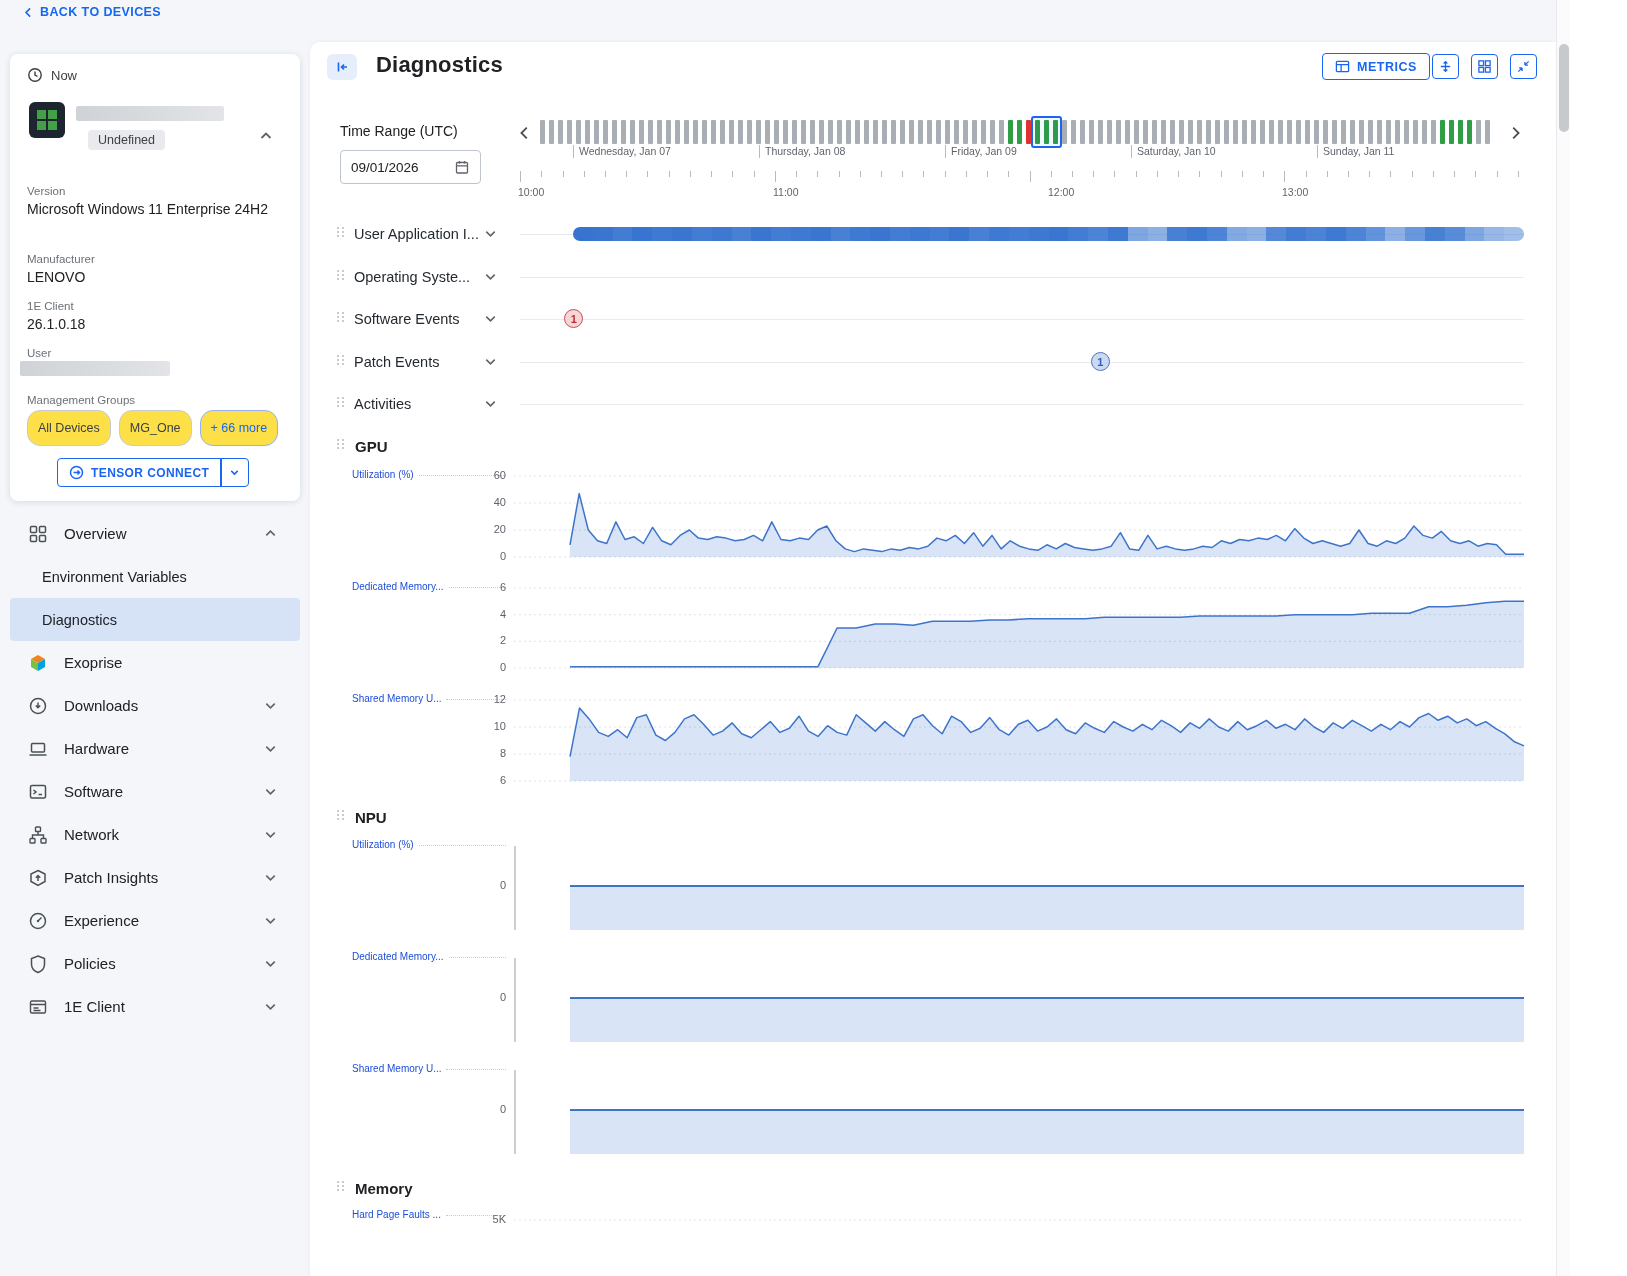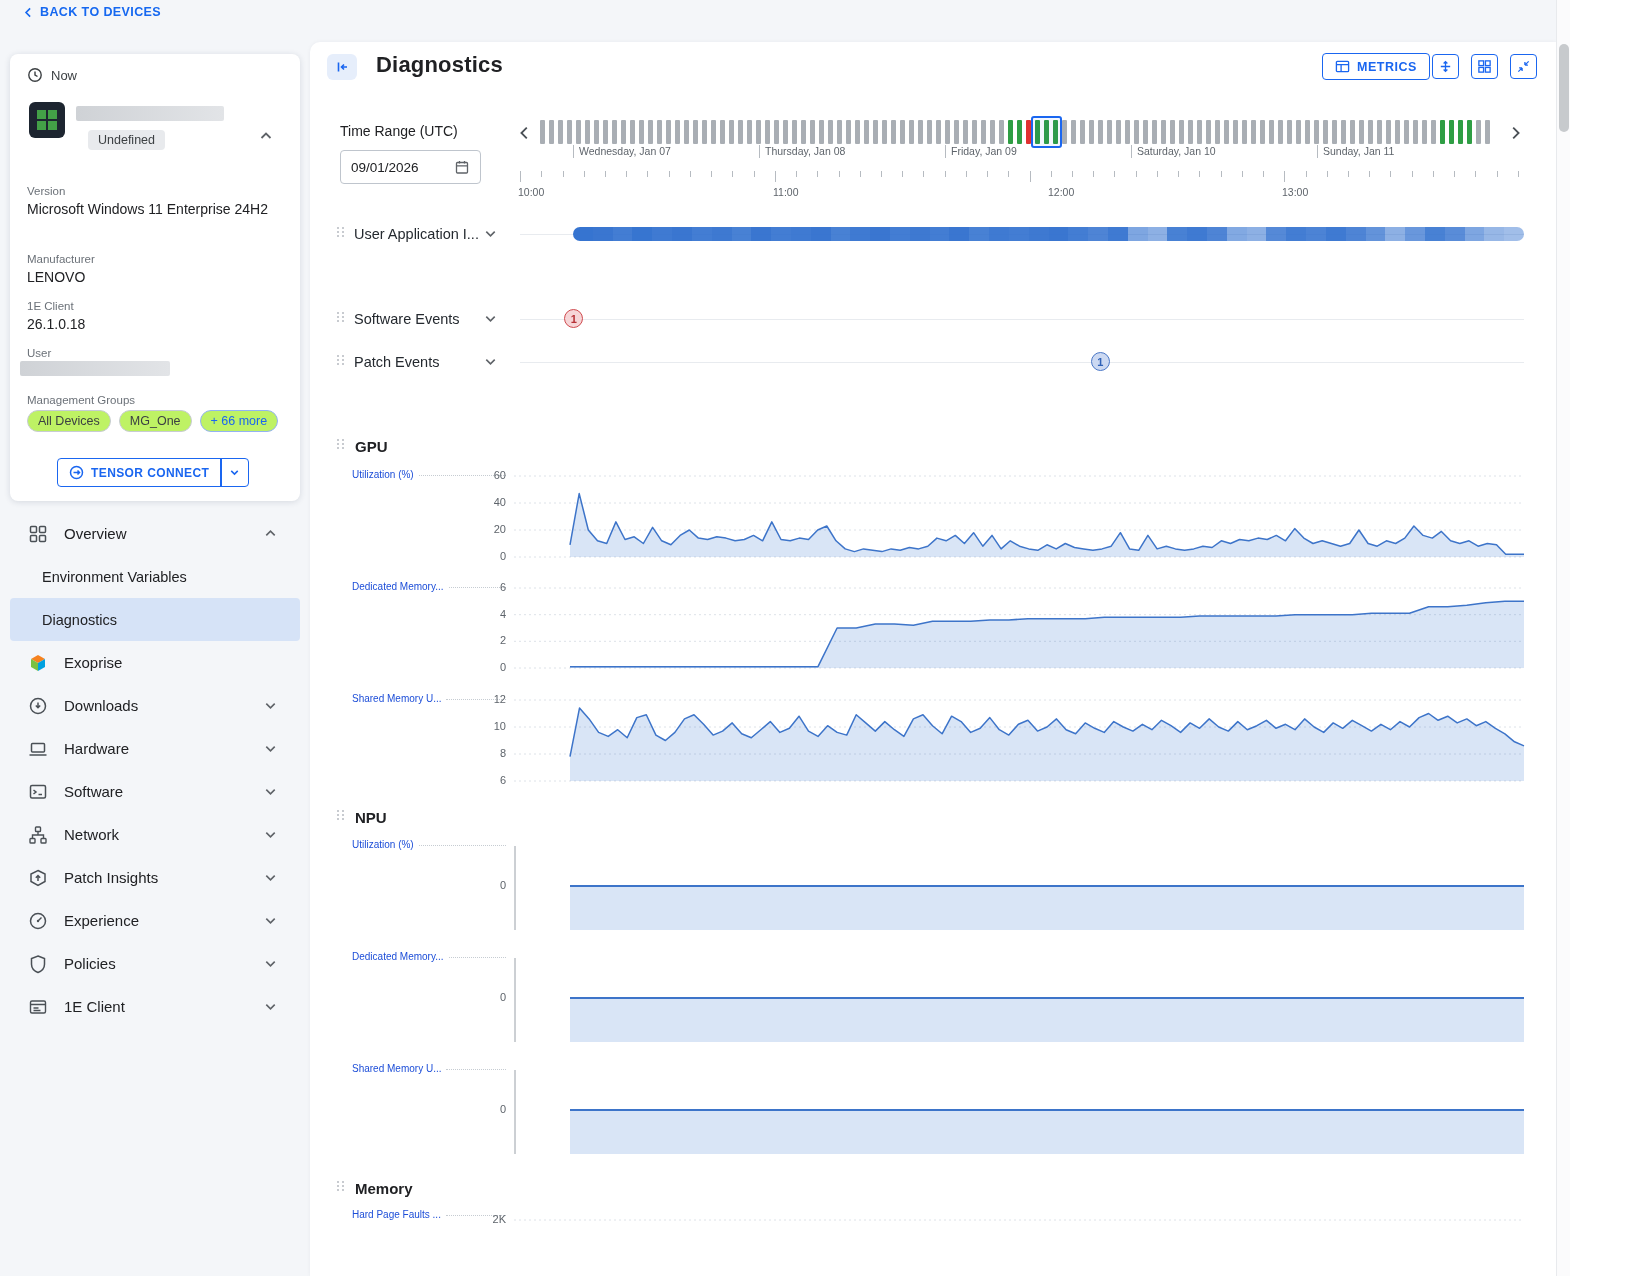--- a/index.html
+++ b/index.html
@@ -16,21 +16,21 @@
 .scrollthumb{position:absolute;left:2px;top:44px;width:10px;height:88px;background:#c7cacd;border-radius:5px;cursor:pointer}
 
 .card{position:absolute;left:10px;top:54px;width:290px;height:447px;background:#fff;border-radius:8px;box-shadow:0 1px 6px rgba(25,40,70,.14)}
 .now{position:absolute;left:17px;top:13px;display:flex;align-items:center;gap:8px;font-size:13px;color:#3c4043}
 .redact{position:absolute;height:15px;border-radius:2px;background:linear-gradient(90deg,#cfd2d6,#e2e4e7)}
 .ubadge{position:absolute;left:78px;top:76px;background:#e8eaed;border-radius:4px;padding:3px 10px;font-size:12.5px;color:#3c4043}
 .cchev{position:absolute;left:248px;top:74px;cursor:pointer}
 .flabel{position:absolute;font-size:11.5px;color:#6b7178}
 .fvalue{position:absolute;font-size:14px;color:#202124;line-height:19px}
 .chips{position:absolute;left:17px;top:356px;display:flex;gap:8px}
-.chip{border:1px solid #c7ccd3;border-radius:13px;padding:3px 10px;font-size:12.5px;color:#3c4043;background:#bef264;cursor:pointer;white-space:nowrap}
+.chip{border:1px solid #c7ccd3;border-radius:13px;padding:10px 10px;font-size:12.5px;color:#3c4043;background:#fde047;cursor:pointer;white-space:nowrap}
 .chip.more{border-color:#93b3f3;color:#1a66f0}
 .connect{position:absolute;left:47px;top:404px;height:29px;display:flex;border:1.5px solid #1a66f0;border-radius:4px;background:#fff;cursor:pointer;align-items:stretch}
 .connect .main{display:flex;align-items:center;gap:7px;padding:0 11px;font-size:12px;font-weight:700;letter-spacing:.4px;color:#1a66f0}
 .connect .sep{width:1.5px;background:#1a66f0}
 .connect .caret{width:26px;display:flex;align-items:center;justify-content:center}
 
 .nav{position:absolute;left:0;top:512px;width:300px}
 .nrow{display:flex;align-items:center;height:43px;padding-left:28px;cursor:pointer}
 .nicon{width:20px;height:20px;margin-right:16px;flex:none}
 .nlabel{flex:1;font-size:15px;color:#202124}
@@ -541,20 +541,35 @@
         <i style="opacity: 0.75;"></i>
         <i style="opacity: 0.55;"></i>
         <i style="opacity: 0.72;"></i>
         <i style="opacity: 0.88;"></i>
         <i style="opacity: 0.8;"></i>
         <i style="opacity: 0.62;"></i>
         <i style="opacity: 0.5;"></i>
         <i style="opacity: 0.45;"></i>
       </div>
   </div>
+  <div class="erow" style="top:256px">
+    <span class="drag">
+        <i></i>
+        <i></i>
+        <i></i>
+        <i></i>
+        <i></i>
+        <i></i>
+      </span>
+    <span class="elabel">Operating Syste...</span>
+    <svg class="echev" width="15" height="15" viewBox="0 0 16 16">
+        <path d="M3.5 6l4.5 4.5L12.5 6" fill="none" stroke="#5f6368" stroke-width="1.7"></path>
+      </svg>
+    <div class="track"></div>
+  </div>
   <div class="erow" style="top:298px">
     <span class="drag">
         <i></i>
         <i></i>
         <i></i>
         <i></i>
         <i></i>
         <i></i>
       </span>
     <span class="elabel">Software Events</span>
@@ -572,20 +587,35 @@
         <i></i>
         <i></i>
         <i></i>
       </span>
     <span class="elabel">Patch Events</span>
     <svg class="echev" width="15" height="15" viewBox="0 0 16 16">
         <path d="M3.5 6l4.5 4.5L12.5 6" fill="none" stroke="#5f6368" stroke-width="1.7"></path>
       </svg>
     <div class="track"></div>
     <div class="bdg blue" id="badgePE" style="left: 753.9px;">1</div>
+  </div>
+  <div class="erow" style="top:383px">
+    <span class="drag">
+        <i></i>
+        <i></i>
+        <i></i>
+        <i></i>
+        <i></i>
+        <i></i>
+      </span>
+    <span class="elabel">Activities</span>
+    <svg class="echev" width="15" height="15" viewBox="0 0 16 16">
+        <path d="M3.5 6l4.5 4.5L12.5 6" fill="none" stroke="#5f6368" stroke-width="1.7"></path>
+      </svg>
+    <div class="track"></div>
   </div>
 
   <div class="sect" style="top:437px">
     <span class="drag2">
         <i></i>
         <i></i>
         <i></i>
         <i></i>
         <i></i>
         <i></i>
@@ -696,21 +726,21 @@
       <div class="ytick" style="top: 991px;">0</div>
       <svg width="1010" height="90" style="position: absolute; left: 514px; top: 1068px; overflow: visible;">
         <line x1="1" y1="2" x2="1" y2="86" stroke="#99a0a8"></line>
         <path d="M56.0 42.0L1010.0 42.0L1010 86L56 86Z" fill="#2e6ecd" fill-opacity="0.18" stroke="none"></path>
         <path d="M56.0 42.0L1010.0 42.0" fill="none" stroke="#3d74c9" stroke-width="2" stroke-linejoin="round"></path>
       </svg>
       <div class="ytick" style="top: 1103px;">0</div>
       <svg width="1010" height="62" style="position: absolute; left: 514px; top: 1214px; overflow: visible;">
         <line x1="0" y1="6" x2="1010" y2="6" stroke="#dde2e8" stroke-dasharray="2 3"></line>
       </svg>
-      <div class="ytick" style="top: 1213px;">2K</div>
+      <div class="ytick" style="top: 1213px;">5K</div>
     </div>
 <div class="selbox" style="left: 1031px; top: 116px; width: 31px; height: 32px;"></div>
     <div class="dayl" style="left: 573px;">Wednesday, Jan 07</div>
     <div class="dayl" style="left: 759px;">Thursday, Jan 08</div>
     <div class="dayl" style="left: 945px;">Friday, Jan 09</div>
     <div class="dayl" style="left: 1131px;">Saturday, Jan 10</div>
     <div class="dayl" style="left: 1317px;">Sunday, Jan 11</div>
     <div class="htick" style="left: 520px; height: 11px;"></div>
     <div class="htick" style="left: 541.2px; height: 6px;"></div>
     <div class="htick" style="left: 562.5px; height: 6px;"></div>

